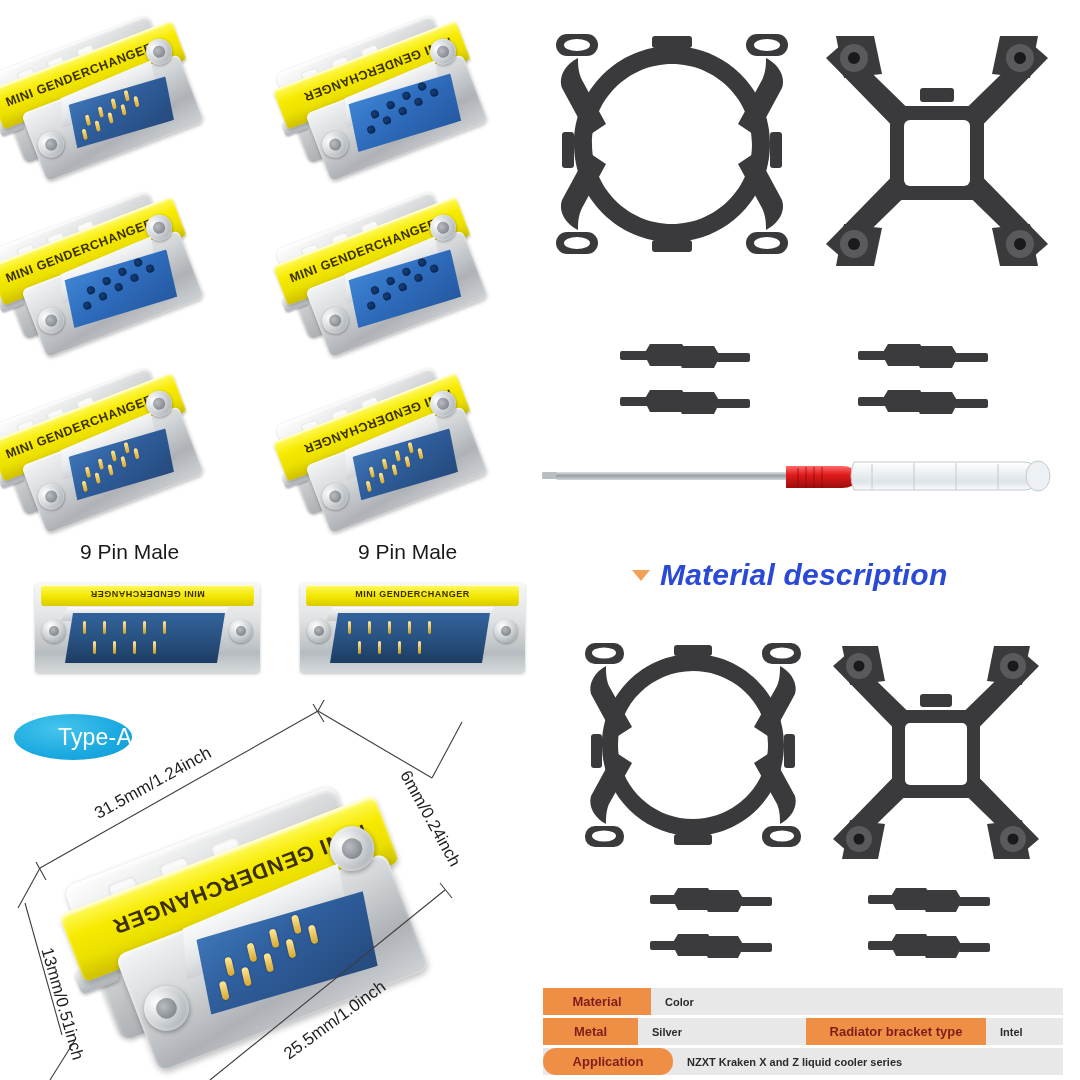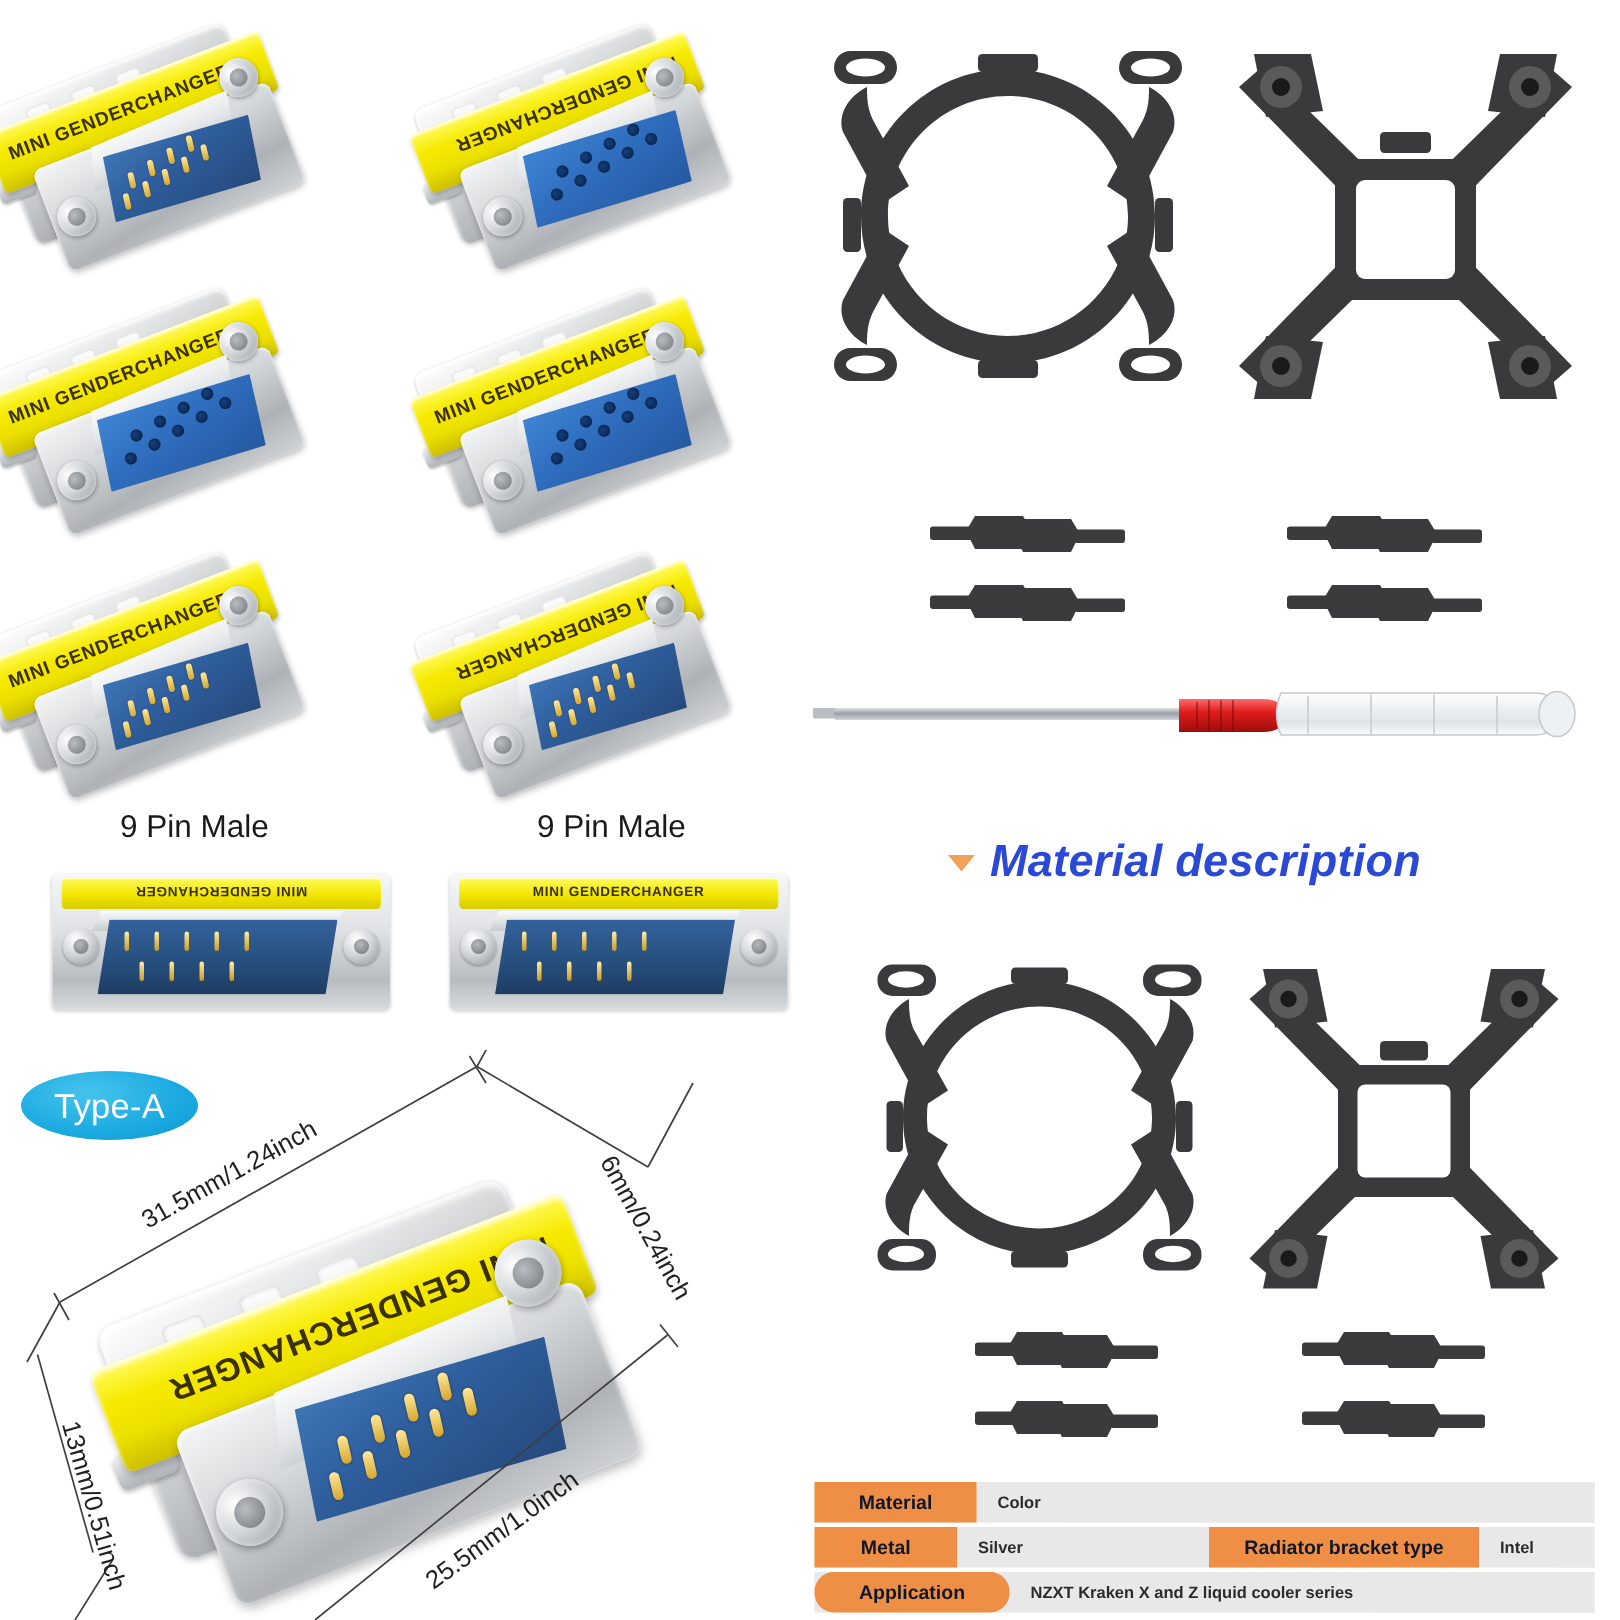--- a/index.html
+++ b/index.html
@@ -95,37 +95,37 @@
        background:linear-gradient(180deg,#ffeda8,#c99a22);}
   .front .fnotch{position:absolute;top:26px;width:14px;height:7px;border-radius:2px;
        background:linear-gradient(180deg,#fdfdfd,#dcdfe1);}
 
   
   .pinlabel{position:absolute;font-size:21px;font-weight:400;color:#1a1a1a;
             font-family:"Liberation Sans", sans-serif;}
 
   .typea{position:absolute;width:118px;height:46px;border-radius:50%;
          background:radial-gradient(ellipse at 38% 32%,#46c4ec,#1aa9e0 60%,#0f9ad2 100%);
-         display:flex;align-items:center;justify-content:center;}
+         display:flex;align-items:center;justify-content:flex-end;}
   .typea span{color:#fff;font-size:23px;font-weight:400;letter-spacing:.2px;}
   .dimtxt{position:absolute;font-size:17px;color:#1f1f1f;white-space:nowrap;
           font-family:"Liberation Sans", sans-serif;transform-origin:0 50%;}
 
   
   .bracket{position:absolute;}
   .prod-desc{position:absolute;display:flex;align-items:center;gap:10px;}
   .prod-desc .tri{width:0;height:0;border-left:9px solid transparent;
        border-right:9px solid transparent;border-top:11px solid #f0a258;}
   .prod-desc .pd-txt{font-size:30px;font-weight:700;font-style:italic;
        color:#2a49d6;letter-spacing:.2px;}
 
   
   .spec{position:absolute;display:flex;flex-direction:column;gap:3px;}
   .spec-row{display:flex;align-items:stretch;height:27px;background:#e8e8e8;}
-  .spec-key{background:#ef8f45;color:#0f172a;font-size:13px;font-weight:700;
+  .spec-key{background:#ef8f45;color:#7f1d1d;font-size:13px;font-weight:700;
        display:flex;align-items:center;justify-content:center;padding:0 10px;}
   .spec-val{color:#2b2b2b;font-size:11px;display:flex;align-items:center;
        padding:0 14px;font-weight:600;}
   .spec-fill{flex:1;background:#e8e8e8;}
 </style>
 </head>
 <body>
 
 <div class="stage">
 

